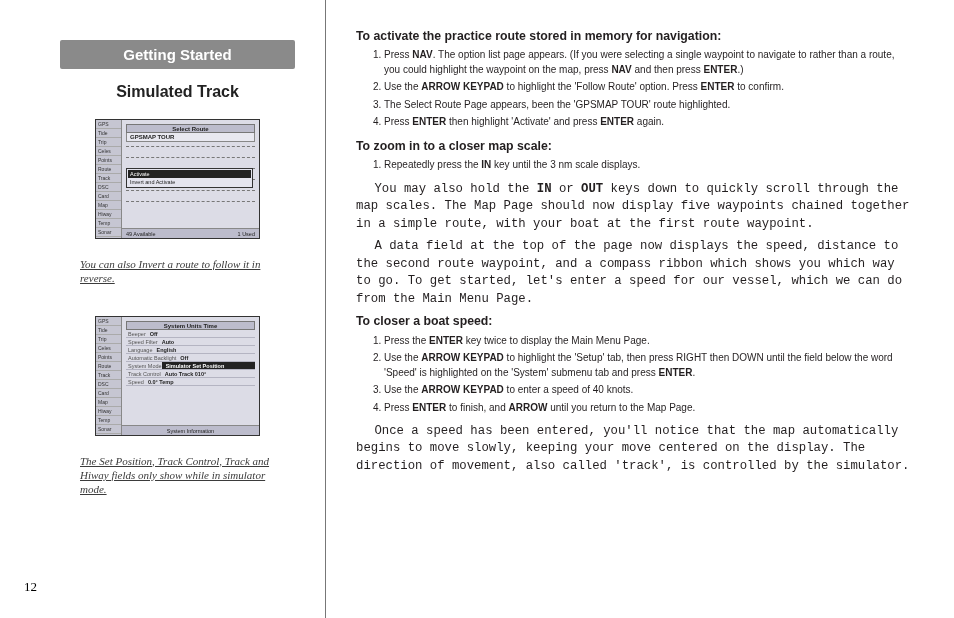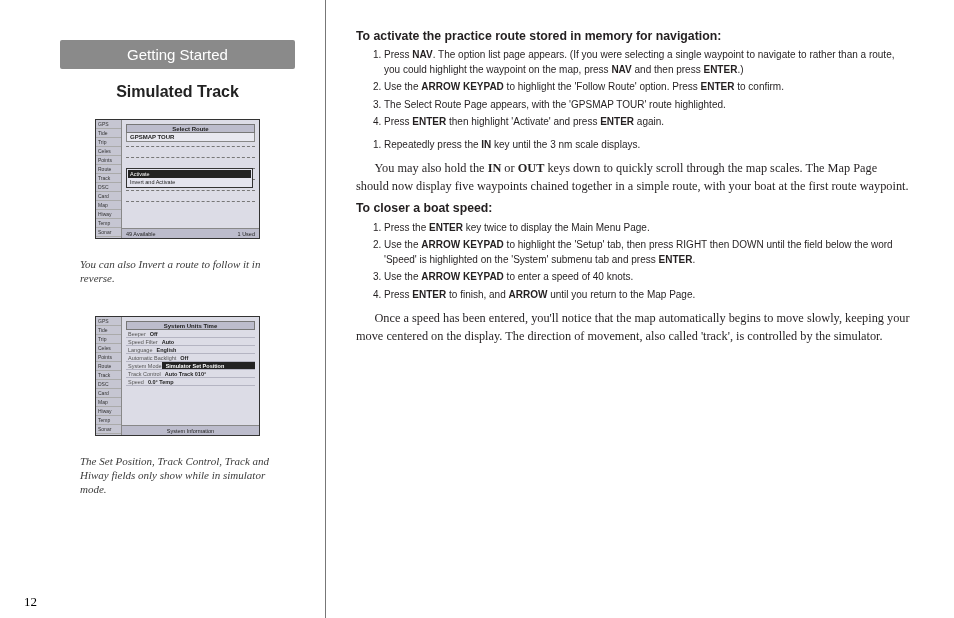--- a/index.html
+++ b/index.html
@@ -26,21 +26,21 @@
     padding: 28px 44px 20px 30px;
     border-left: 1px solid #777;
     font-size: 12.3px;
     line-height: 1.42;
     color: #231f20;
   }
   .section-tab {
     background: #8a8a8a;
     color: #fff;
     font-family: Arial, Helvetica, sans-serif;
-    font-weight: normal;
+    font-weight: bold;
     font-size: 15px;
     padding: 6px 14px;
     margin: 0 0 14px 0;
     text-align: center;
     border-radius: 2px;
   }
   .subheading {
     font-family: Arial, Helvetica, sans-serif;
     font-weight: bold;
     font-size: 16px;
@@ -138,35 +138,36 @@
     display: flex;
     justify-content: space-between;
   }
   .caption {
     font-style: italic;
     font-size: 11px;
     color: #3b3b3b;
     line-height: 1.3;
     margin: 0 0 30px 20px;
     max-width: 200px;
+    text-decoration: underline;
   }
   .screenshot2 .field-row {
     display: flex;
     height: 8px;
     line-height: 8px;
     font-size: 5.5px;
     border-bottom: 1px solid rgba(120,120,140,.4);
   }
   .screenshot2 .field-row .lbl { flex: 0 0 auto; padding-left: 2px; color:#555; }
   .screenshot2 .field-row .val { flex: 1; font-weight: bold; padding-left: 4px; }
   .screenshot2 .field-row.highlight .val { background:#222; color:#fff; }
   .page-number {
     position: absolute;
     left: 24px;
-    bottom: 8px;
+    bottom: 23px;
     font-size: 13px;
     color: #000;
   }
 
   
   .subhead {
     font-family: Arial, Helvetica, sans-serif;
     font-weight: bold;
     font-size: 12.3px;
     margin: 0 0 3px 0;
@@ -175,21 +176,21 @@
     font-family: Arial, Helvetica, sans-serif;
     font-size: 10px;
     line-height: 1.45;
     padding-left: 28px;
     margin: 2px 0 8px 0;
   }
   ol.steps li { margin-bottom: 3px; }
   .body-p {
     text-indent: 1.5em;
     margin: 5px 0 5px 0;
-    font-family: Liberation Serif, serif;
+    font-family: Liberation Mono, monospace;
   }
   .bold { font-weight: bold; }
 </style>
 </head>
 <body>
 
 <div class="page">
 
   <div class="left-col">
     <div class="section-tab">Getting Started</div>
@@ -288,29 +289,31 @@
       </div>
     </div>
     <div class="caption">The Set Position, Track Control, Track and Hiway fields only show while in simulator mode.</div>
   </div>
 
   <div class="right-col">
     <div class="subhead">To activate the practice route stored in memory for navigation:</div>
     <ol class="steps" id="steps1">
         <li>Press <span class="bold">NAV</span>. The option list page appears. (If you were selecting a single waypoint to navigate to rather than a route, you could highlight the waypoint on the map, press <span class="bold">NAV</span> and then press <span class="bold">ENTER</span>.)</li>
         <li>Use the <span class="bold">ARROW KEYPAD</span> to highlight the 'Follow Route' option. Press <span class="bold">ENTER</span> to confirm.</li>
-        <li>The Select Route Page appears, with the 'GPSMAP TOUR' route highlighted.</li>
+        <li>The Select Route Page appears, been the 'GPSMAP TOUR' route highlighted.</li>
         <li>Press <span class="bold">ENTER</span> then highlight 'Activate' and press <span class="bold">ENTER</span> again.</li>
       </ol>
 
+    <div class="subhead">To zoom in to a closer map scale:</div>
     <ol class="steps" id="steps2">
         <li>Repeatedly press the <span class="bold">IN</span> key until the 3 nm scale displays.</li>
       </ol>
 
     <p class="body-p" id="p1">You may also hold the <span class="bold">IN</span> or <span class="bold">OUT</span> keys down to quickly scroll through the map scales. The Map Page should now display five waypoints chained together in a simple route, with your boat at the first route waypoint.</p>
+    <p class="body-p">A data field at the top of the page now displays the speed, distance to the second route waypoint, and a compass ribbon which shows you which way to go. To get started, let's enter a speed for our vessel, which we can do from the Main Menu Page.</p>
 
     <div class="subhead">To closer a boat speed:</div>
     <ol class="steps" id="steps3">
         <li>Press the <span class="bold">ENTER</span> key twice to display the Main Menu Page.</li>
         <li>Use the <span class="bold">ARROW KEYPAD</span> to highlight the 'Setup' tab, then press RIGHT then DOWN until the field below the word 'Speed' is highlighted on the 'System' submenu tab and press <span class="bold">ENTER</span>.</li>
         <li>Use the <span class="bold">ARROW KEYPAD</span> to enter a speed of 40 knots.</li>
         <li>Press <span class="bold">ENTER</span> to finish, and <span class="bold">ARROW</span> until you return to the Map Page.</li>
       </ol>
 
     <p class="body-p">Once a speed has been entered, you'll notice that the map automatically begins to move slowly, keeping your move centered on the display. The direction of movement, also called 'track', is controlled by the simulator.</p>

